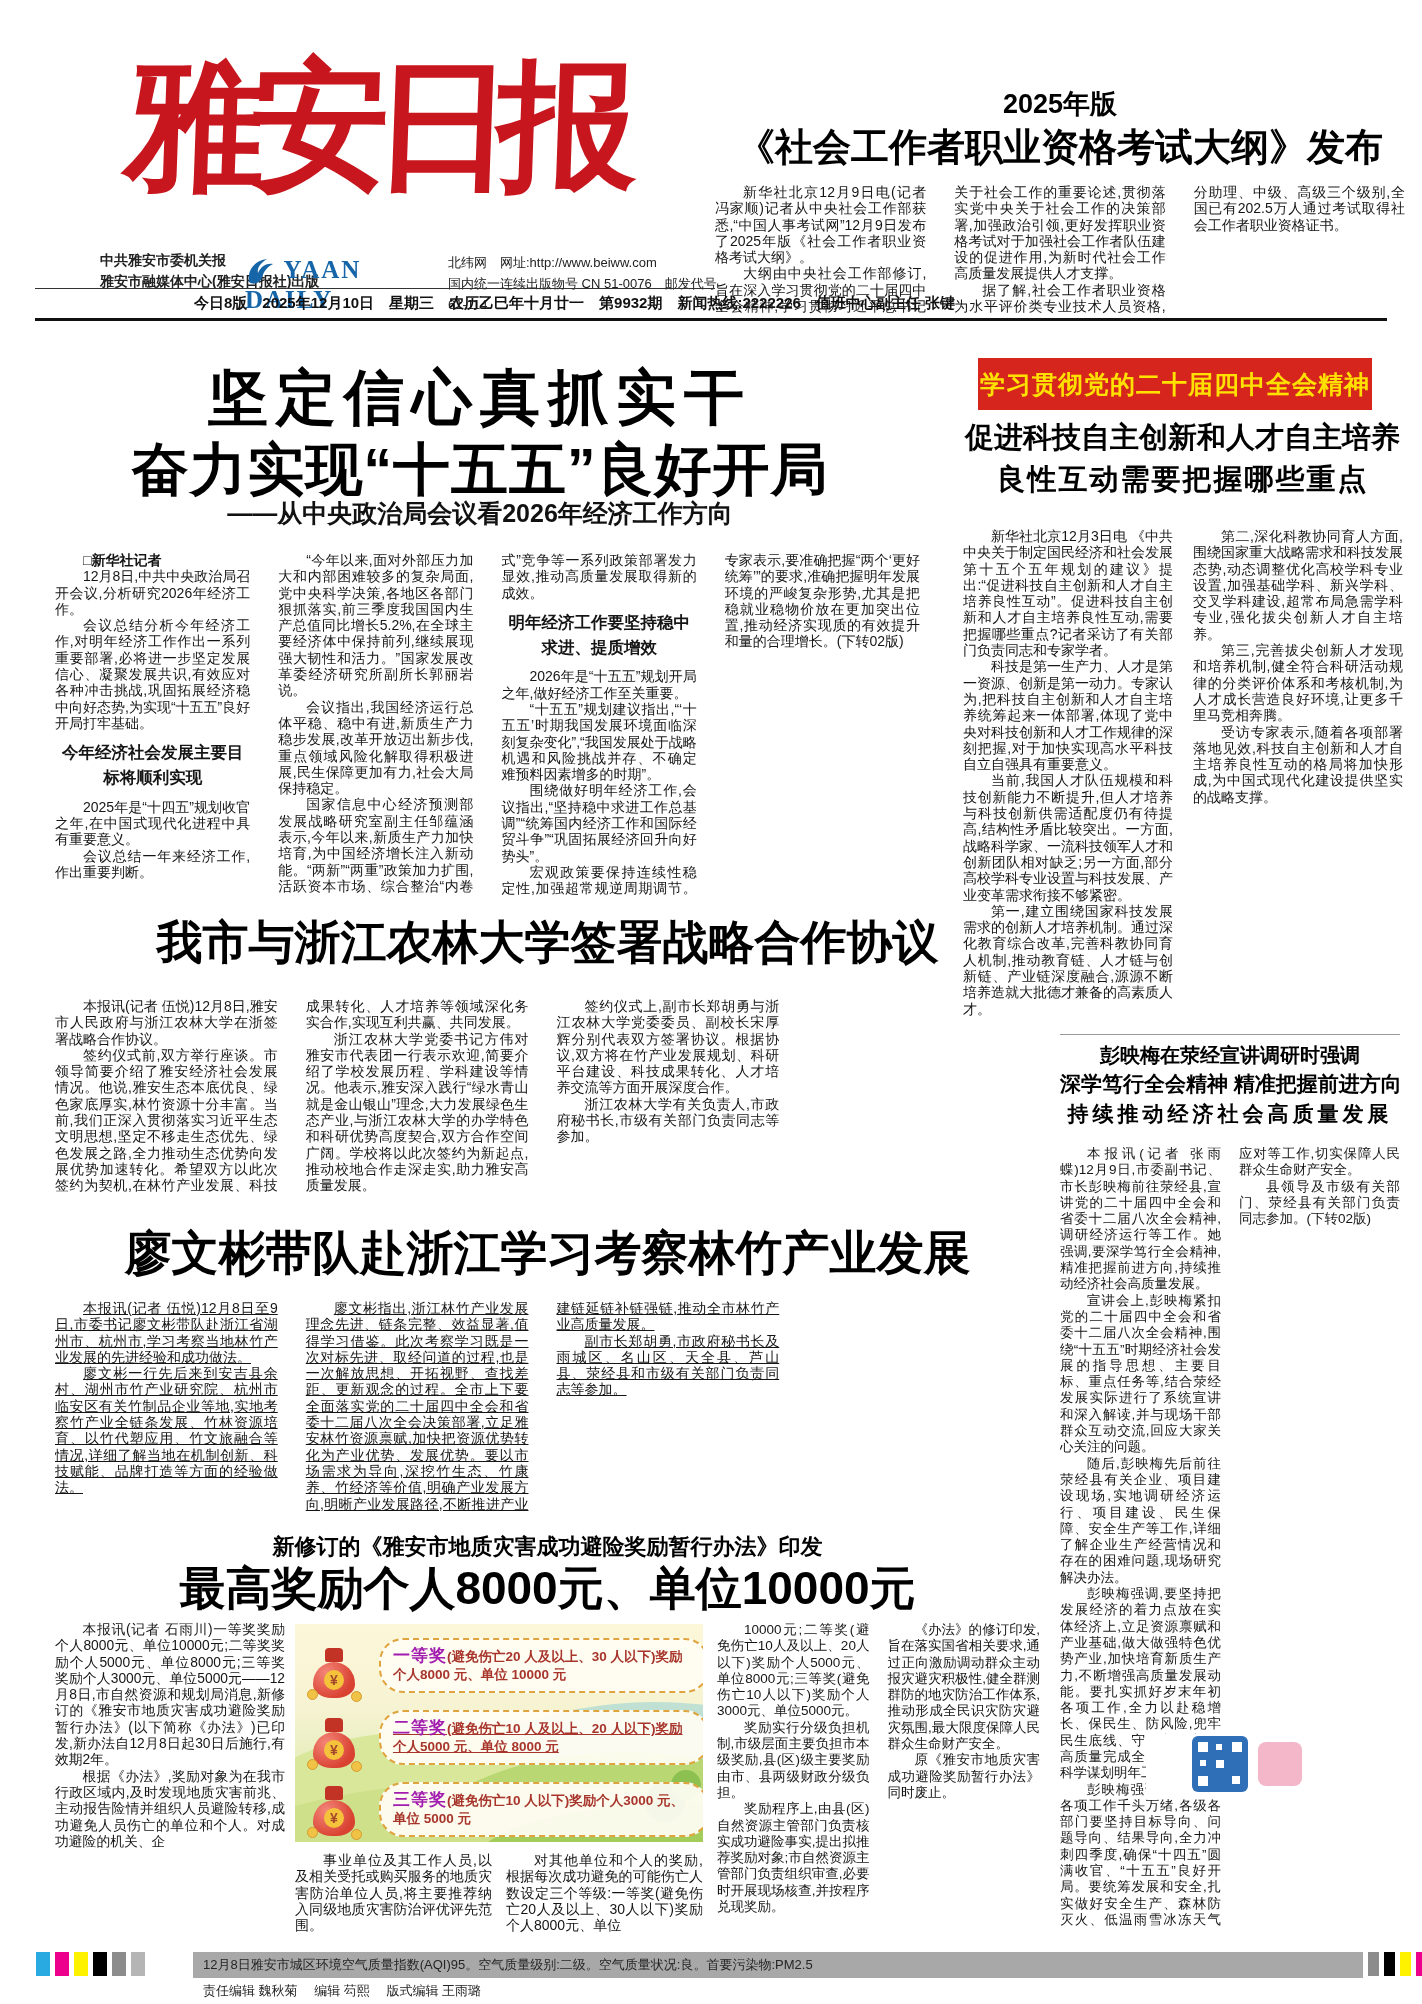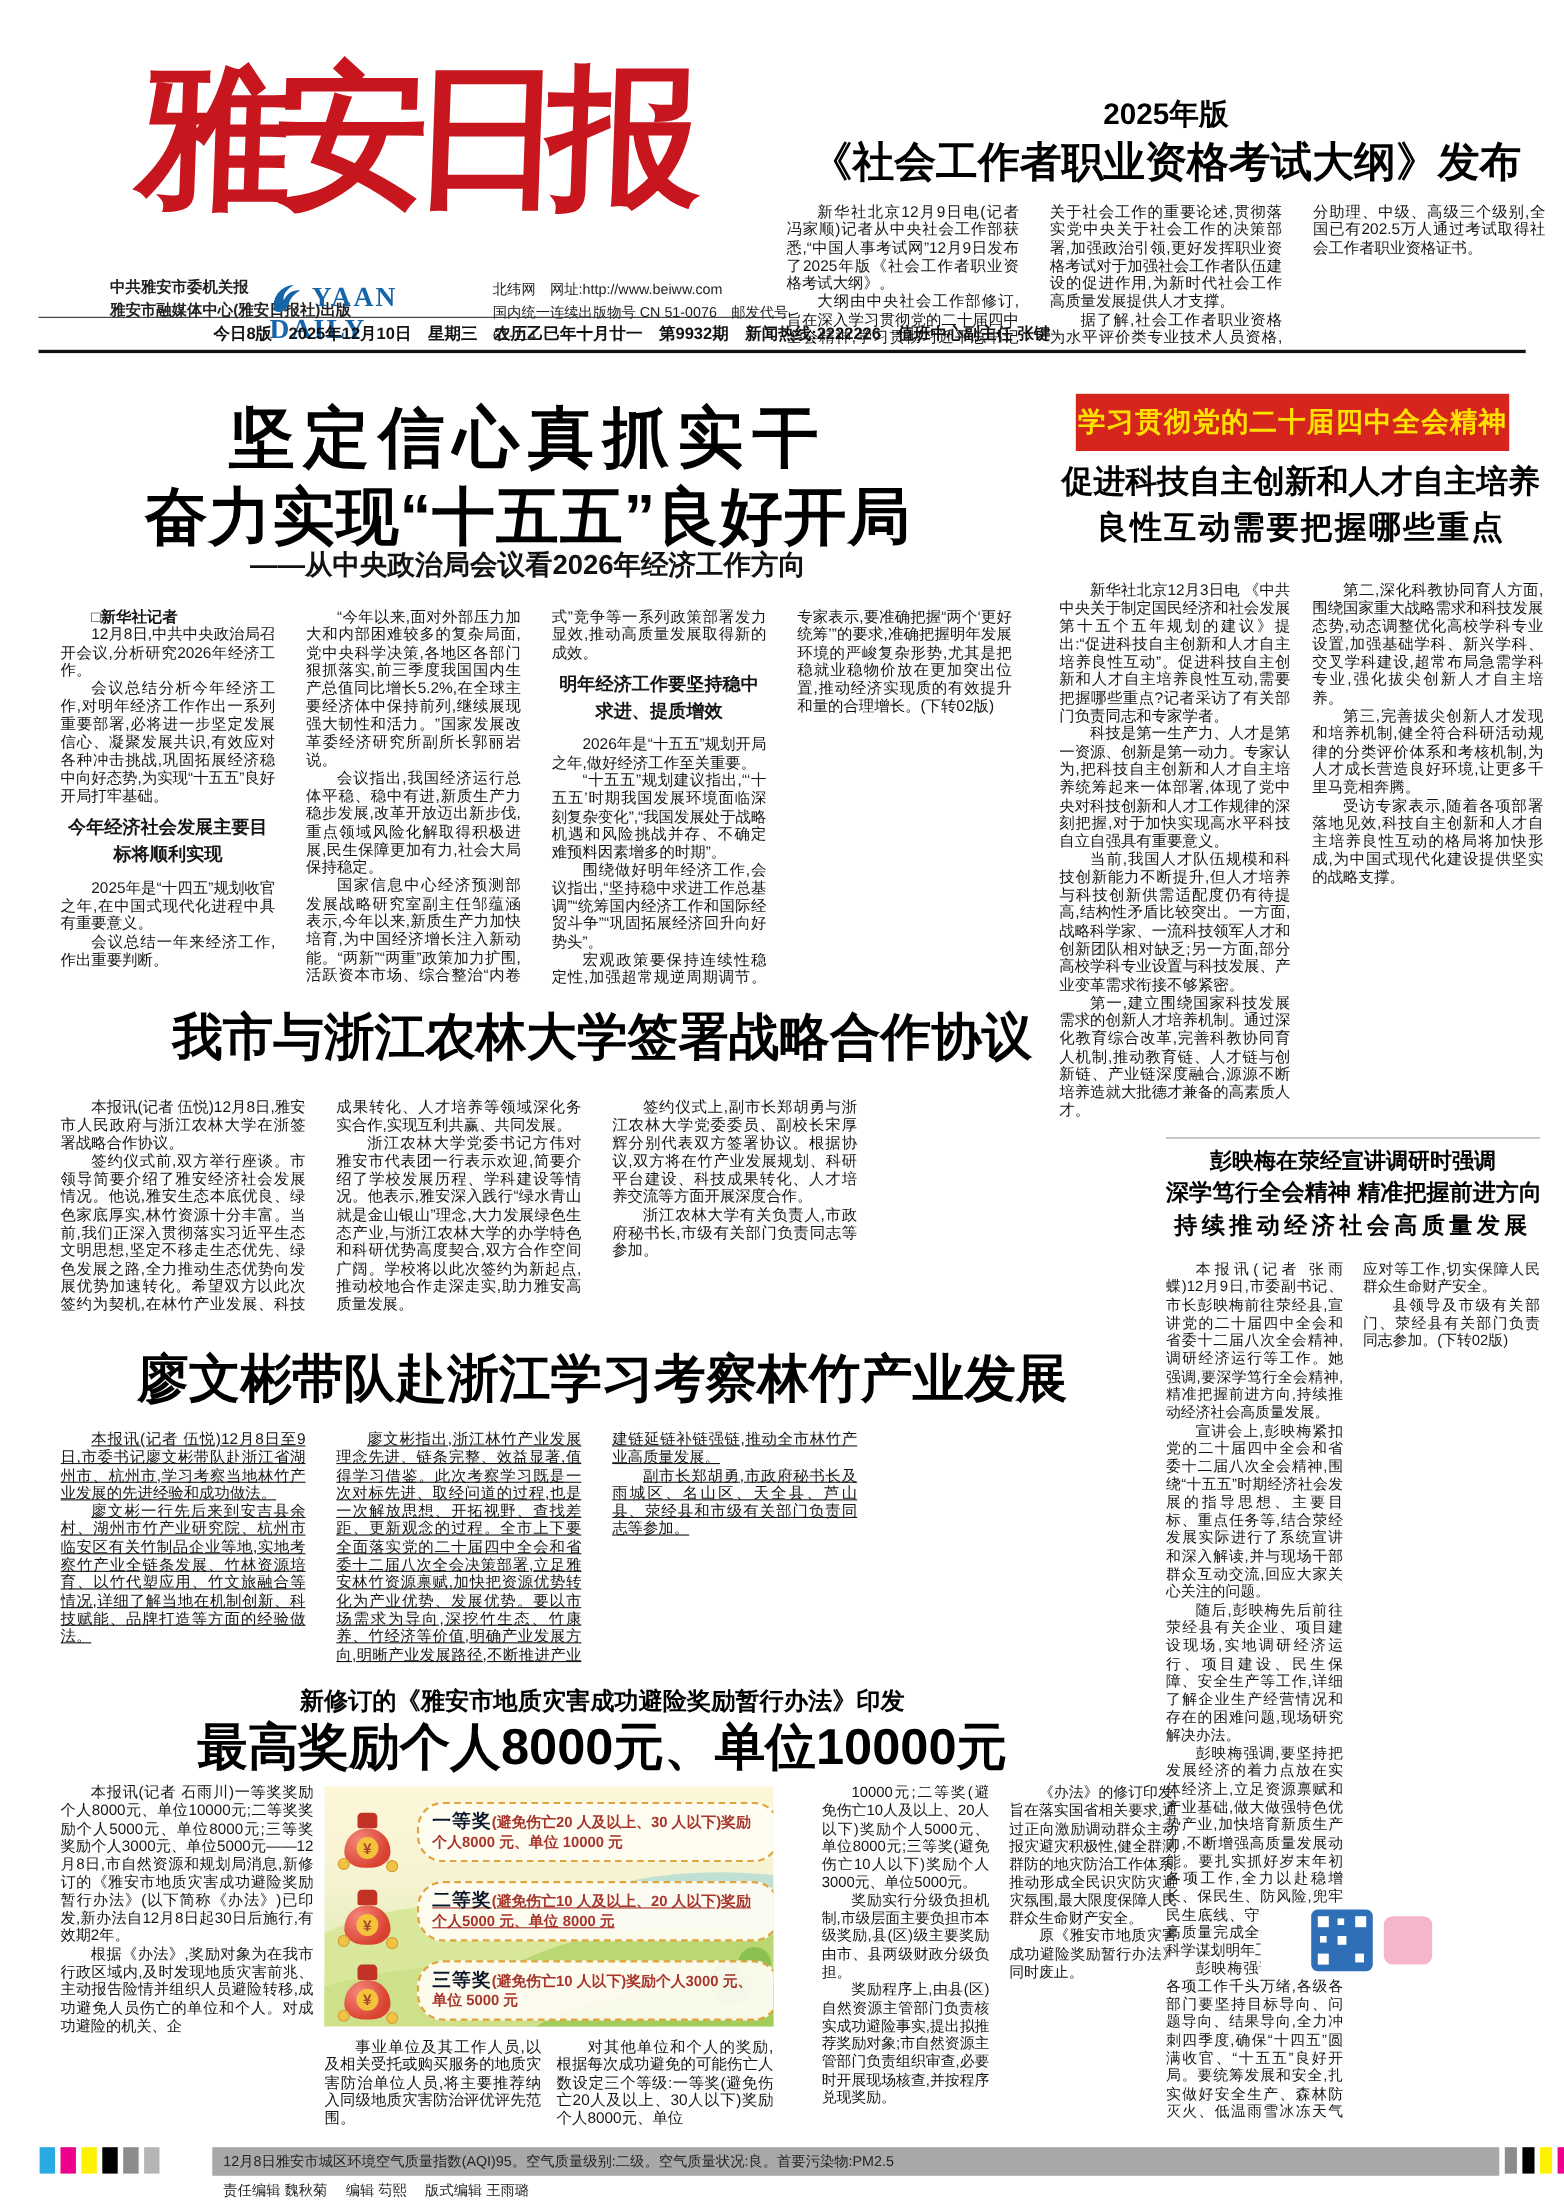--- a/index.html
+++ b/index.html
@@ -40,41 +40,41 @@
   .e-body{left:55px;top:998px;width:975px;height:216px;}
   
   .f-h{left:55px;top:1222px;width:985px;font-size:47px;}
   .f-body{left:55px;top:1300px;width:975px;height:222px;text-decoration:underline;}
   
   .g-k{left:55px;top:1532px;width:985px;font-size:22px;}
   .g-h{left:55px;top:1558px;width:985px;font-size:46px;}
   .g-wrap{left:55px;top:1622px;width:985px;height:322px;}
   .g-col1{position:absolute;left:0;top:0;width:230px;height:322px;overflow:hidden;}
   .g-sub{position:absolute;left:240px;top:230px;width:408px;height:92px;}
-  .g-right{position:absolute;left:692px;top:0;width:323px;height:322px;}
+  .g-right{position:absolute;left:662px;top:0;width:323px;height:322px;}
   
   .g-art{position:absolute;left:240px;top:2px;width:408px;height:218px;overflow:hidden;
          background:linear-gradient(180deg,#fdf7d9 0%,#f6f3d2 38%,#e9efc0 60%,#dce9a8 100%);}
   .hill{position:absolute;border-radius:50% 50% 0 0;}
   .h1c{left:150px;top:78px;width:420px;height:200px;background:#bfe0d2;}
   .h2c{left:-60px;top:108px;width:360px;height:200px;background:#d9e79b;}
   .h3c{left:120px;top:128px;width:420px;height:200px;background:#b9d873;}
   .h4c{left:-80px;top:158px;width:560px;height:160px;background:#cfe08a;}
   .h5c{left:180px;top:178px;width:460px;height:120px;background:#a3cc5a;}
   .tree{position:absolute;border-radius:50%;}
   .bagbox{position:absolute;width:46px;height:54px;}
   .bag-body{position:absolute;left:2px;bottom:2px;width:42px;height:36px;border-radius:52% 52% 46% 46%/62% 62% 40% 40%;
             background:radial-gradient(circle at 32% 30%,#f4867a,#d94231 70%);}
   .bag-top{position:absolute;left:14px;top:2px;width:18px;height:14px;background:#c23325;border-radius:4px 4px 2px 2px;}
   .bag-yen{position:absolute;left:13px;bottom:10px;width:20px;height:20px;border-radius:50%;background:#f5c33b;
            color:#a5472c;font-size:14px;font-weight:bold;text-align:center;line-height:20px;}
   .coin{position:absolute;width:9px;height:9px;border-radius:50%;background:#f0c245;border:1px solid #d89b2d;}
   .awbox{position:absolute;left:84px;width:302px;border:2px dashed #e0a43e;border-radius:24px;
          background:rgba(255,253,244,0.93);padding:7px 12px;font-size:13.5px;line-height:18px;color:#a8352c;font-weight:bold;}
-  .awbox .lab{color:#0f172a;font-size:17px;letter-spacing:1px;}
+  .awbox .lab{color:#a21caf;font-size:17px;letter-spacing:1px;}
   
   .d-rule{left:1060px;top:1034px;width:340px;height:1px;background:#999;}
   .d-k{left:1060px;top:1042px;width:340px;font-size:20px;}
   .d-h1{left:1060px;top:1070px;width:340px;font-size:21px;}
   .d-h2{left:1060px;top:1100px;width:340px;font-size:21px;letter-spacing:4px;}
   .d-body{left:1060px;top:1146px;width:340px;height:800px;}
   .qr-wrap{left:1146px;top:1734px;width:170px;height:62px;background:#fff;}
   .qr{position:absolute;left:46px;top:2px;width:56px;height:56px;background:#2f6fb8;border-radius:6px;}
   .qr i{position:absolute;width:10px;height:10px;background:#fff;}
   .pinkmark{position:absolute;left:112px;top:8px;width:44px;height:44px;background:#f3b7c9;border-radius:8px;}

